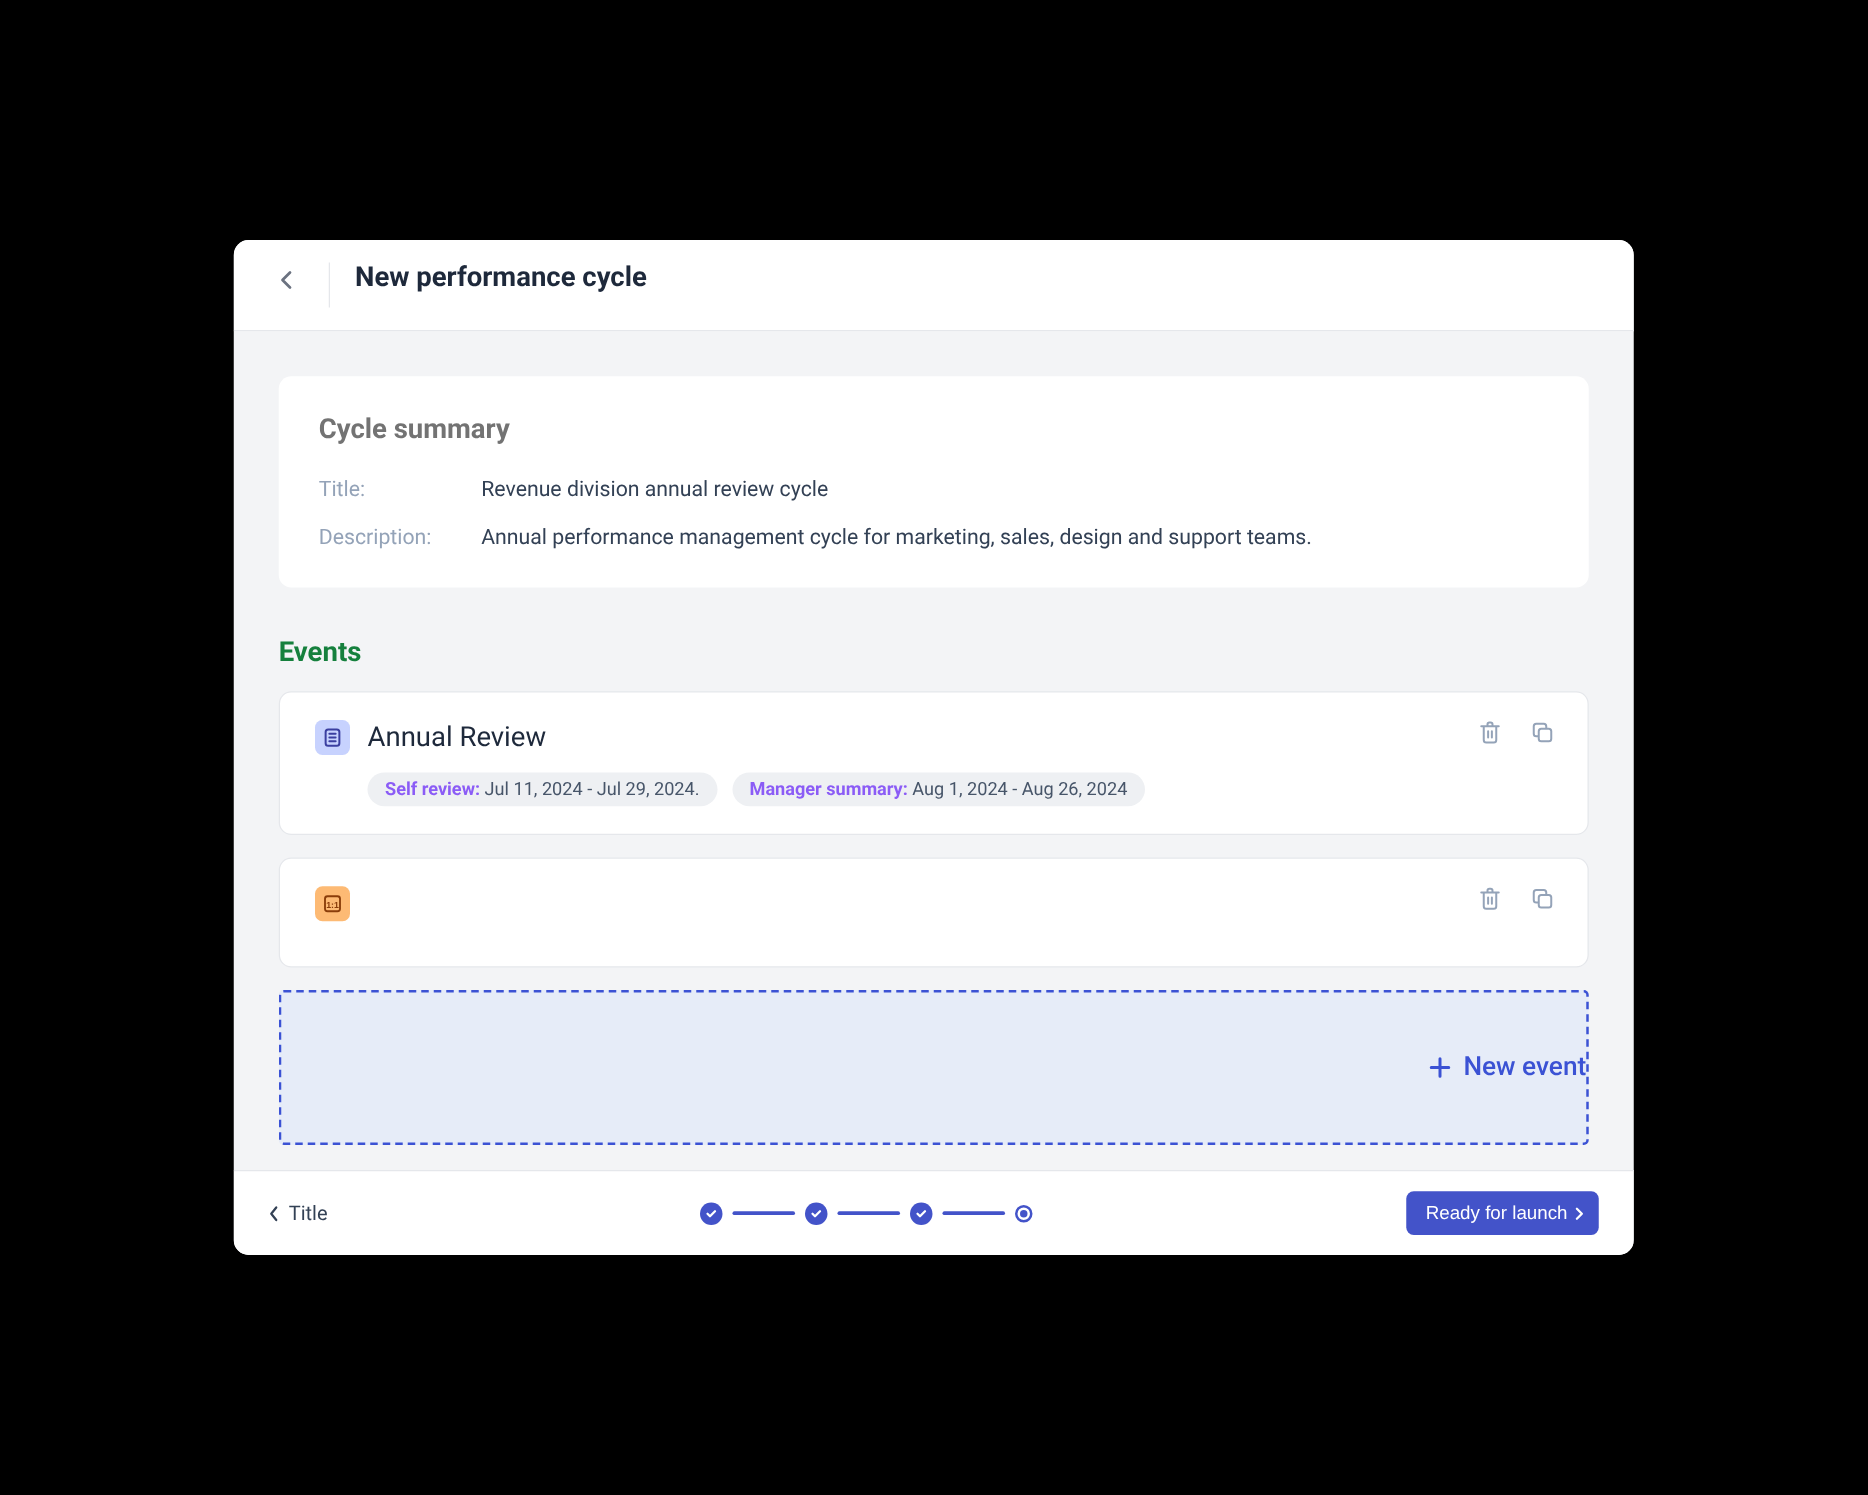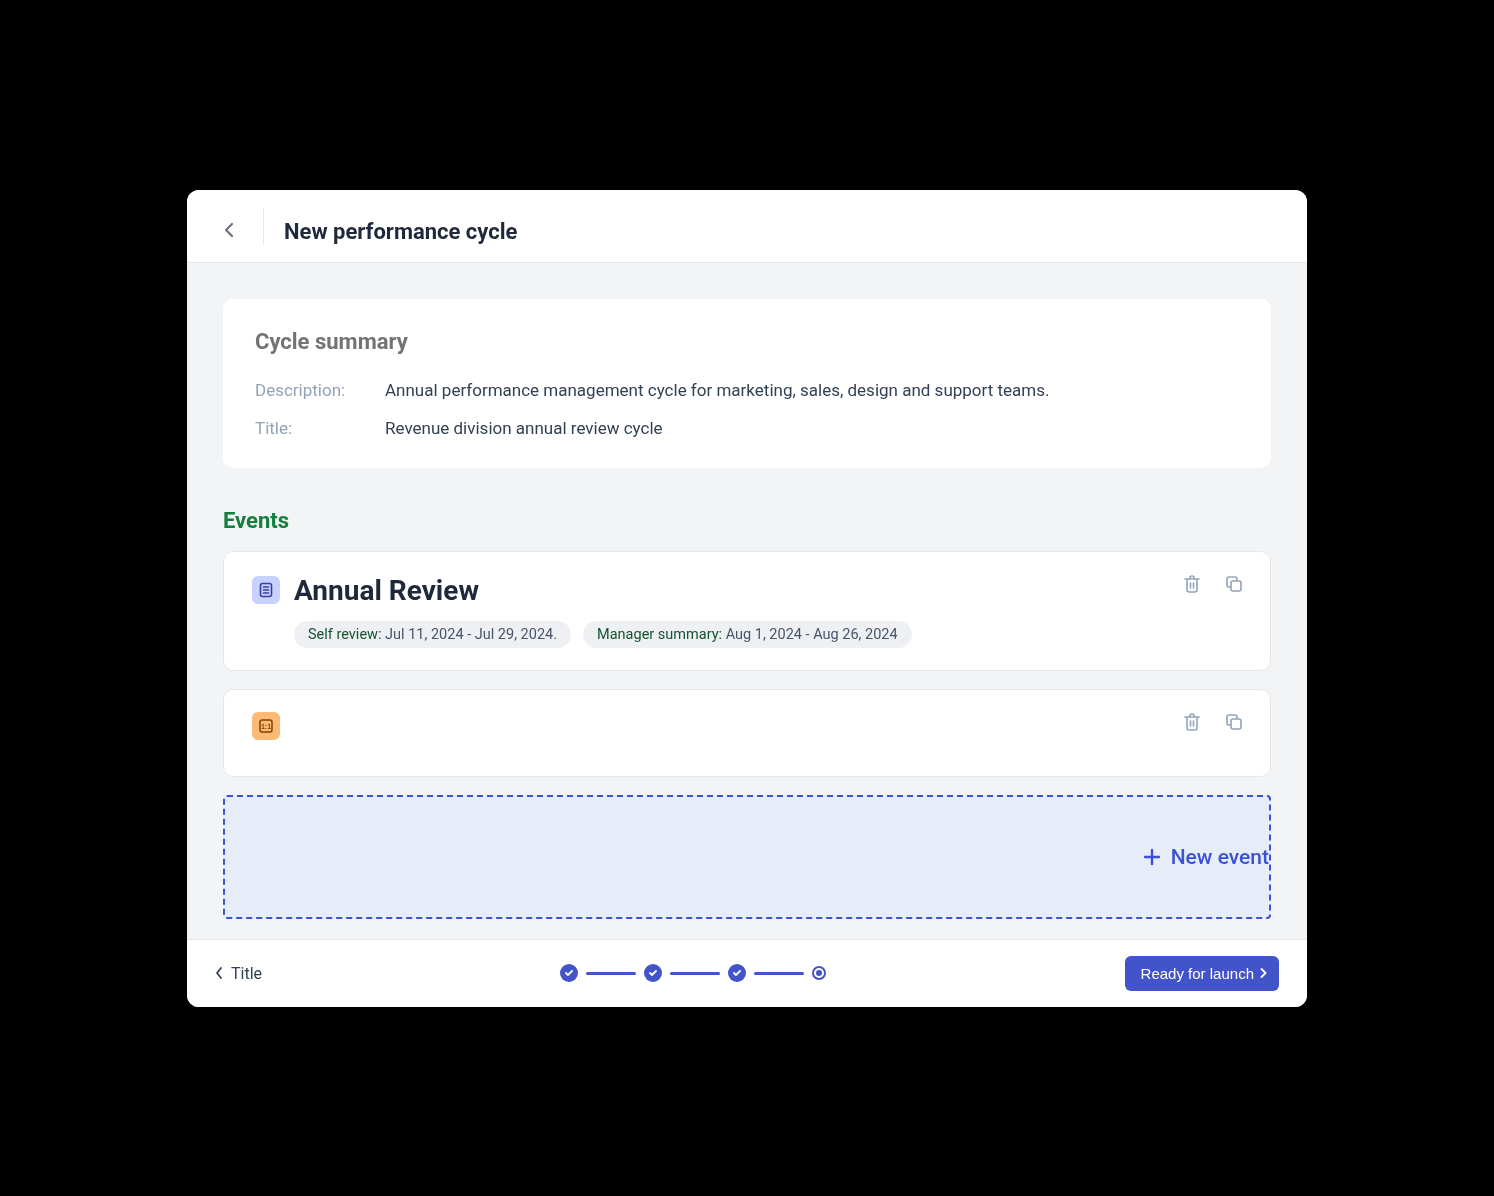--- a/index.html
+++ b/index.html
@@ -17,21 +17,21 @@
     background: #f3f4f6;
     border-radius: 12px;
     overflow: hidden;
     box-shadow: 0 20px 50px rgba(0,0,0,0.35);
     display: flex;
     flex-direction: column;
   }
   .header-bar {
     background: #fff;
     display: flex;
-    align-items: flex-end;
+    align-items: flex-start;
     padding: 18px 28px;
     border-bottom: 1px solid #e5e7eb;
   }
   .back-chevron {
     width: 28px;
     height: 28px;
     display: flex;
     align-items: center;
     justify-content: center;
     cursor: pointer;
@@ -103,22 +103,22 @@
     height: 28px;
     border-radius: 6px;
     display: flex;
     align-items: center;
     justify-content: center;
     flex-shrink: 0;
   }
   .event-icon.blue { background: #c7d2fe; }
   .event-icon.orange { background: #fdba74; }
   .event-title {
-    font-size: 28px;
-    font-weight: 700;
+    font-size: 22px;
+    font-weight: 400;
     color: #1e293b;
   }
   .event-actions {
     position: absolute;
     right: 26px;
     top: 22px;
     display: flex;
     gap: 22px;
     color: #94a3b8;
   }
@@ -134,21 +134,21 @@
     flex-wrap: wrap;
     padding-left: 42px;
   }
   .pill {
     background: #eef0f3;
     border-radius: 999px;
     padding: 5px 14px;
     font-size: 14.5px;
     color: #475569;
   }
-  .pill .strong { font-weight: 400; color: #14532d; text-align: right; }
+  .pill .strong { font-weight: 700; color: #8b5cf6; text-align: right; }
   .new-event {
     border: 2px dashed #3b52d4;
     background: #e6ecf8;
     border-radius: 4px;
     height: 124px;
     display: flex;
     align-items: center;
     justify-content: flex-end;
     gap: 10px;
     color: #3b52d4;
@@ -233,26 +233,26 @@
     </div>
     <div class="header-divider"></div>
     <div class="page-title">New performance cycle</div>
   </div>
 
   <div class="content">
 
     <div class="summary-card">
       <div class="summary-heading">Cycle summary</div>
       <div class="summary-row">
+        <div class="summary-label">Title:</div>
+        <div class="summary-value">Revenue division annual review cycle</div>
+      </div>
+      <div class="summary-row">
         <div class="summary-label">Description:</div>
         <div class="summary-value">Annual performance management cycle for marketing, sales, design and support teams.</div>
-      </div>
-      <div class="summary-row">
-        <div class="summary-label">Title:</div>
-        <div class="summary-value">Revenue division annual review cycle</div>
       </div>
     </div>
 
     <div class="events-heading">Events</div>
 
     <div class="event-card">
       <div class="event-head">
         <div class="event-icon blue">
           <svg width="16" height="16" viewBox="0 0 16 16" fill="none">
               <rect x="2.5" y="1.5" width="11" height="13" rx="2" stroke="#3b3fa0" stroke-width="1.6"></rect>

